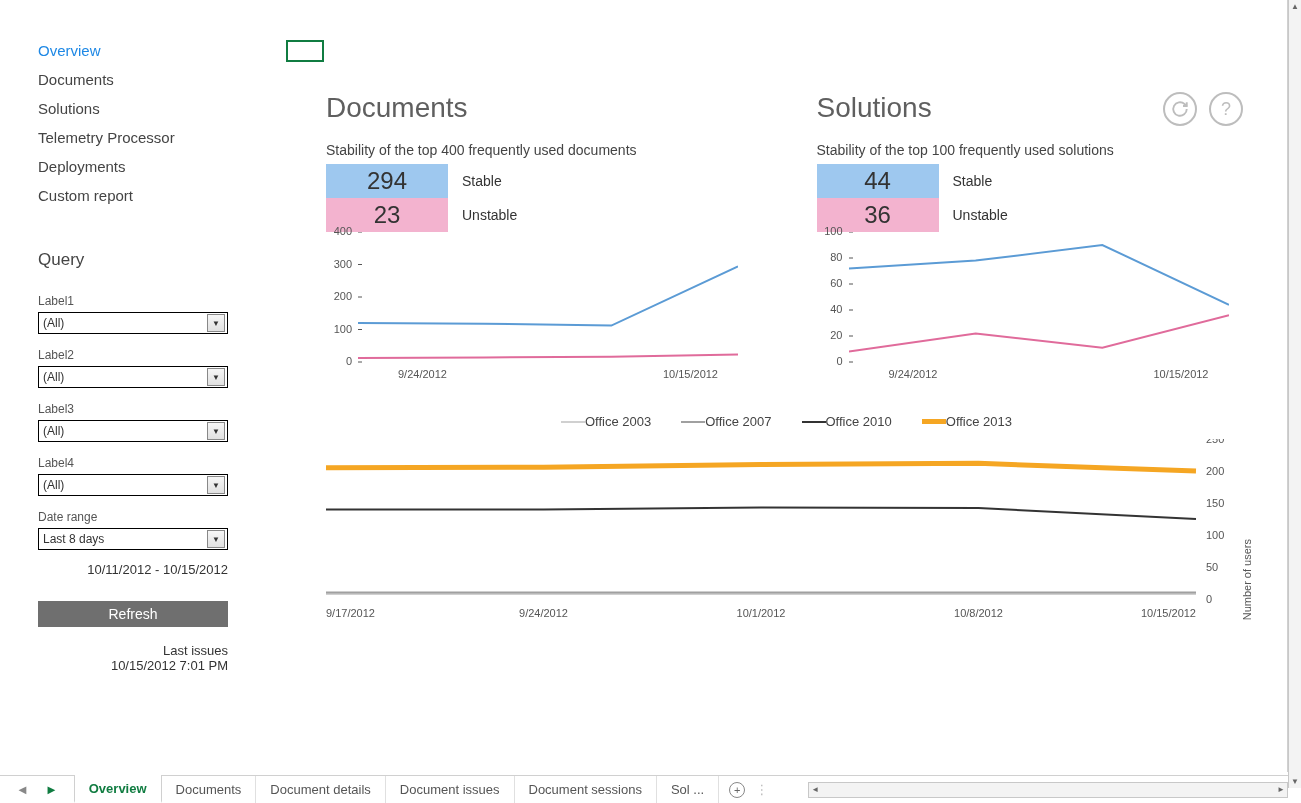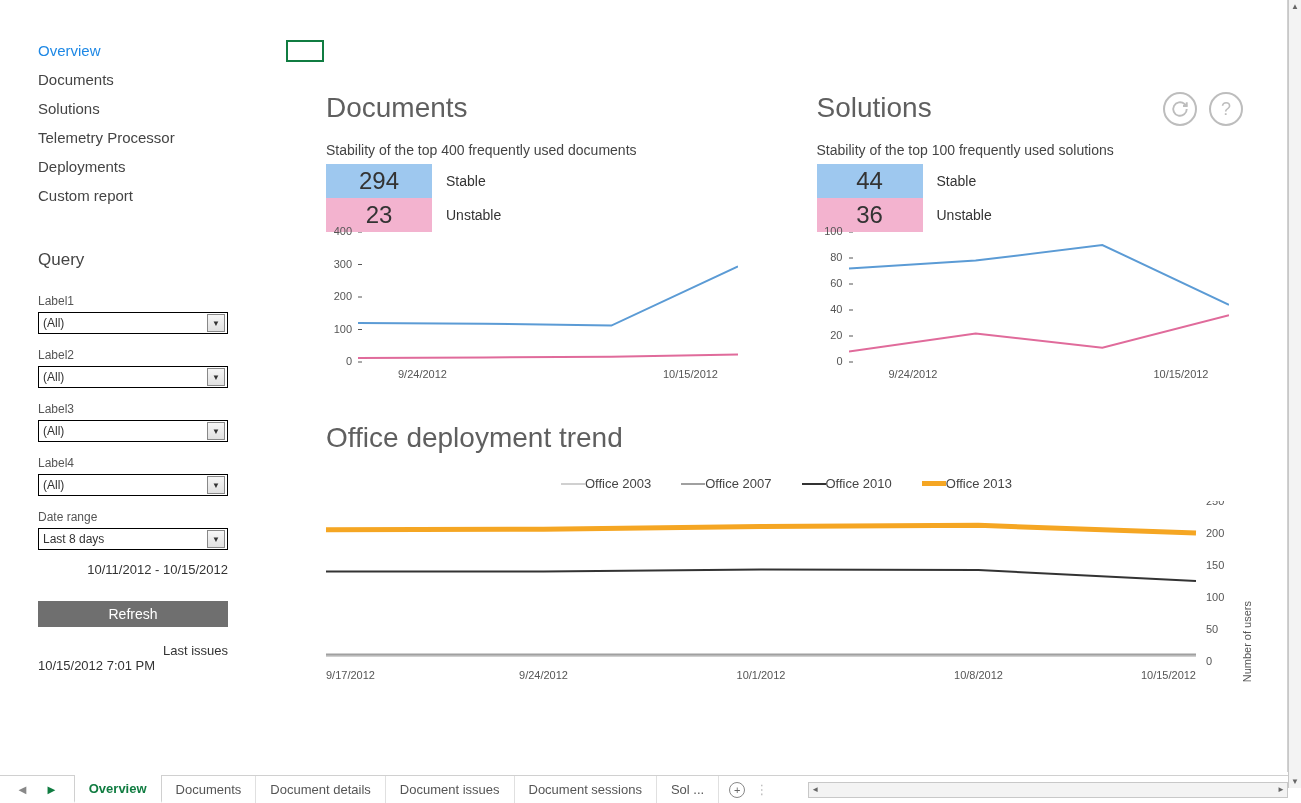--- a/index.html
+++ b/index.html
@@ -88,20 +88,21 @@
 }
 .last-updated-label {
   width: 190px;
   text-align: right;
   font-size: 13px;
   color: #333;
   margin-top: 16px;
 }
 .last-updated-value {
   width: 190px;
+  text-align: right;
   font-size: 13px;
   color: #333;
 }
 .main {
   flex: 1;
   position: relative;
   padding: 40px 40px 10px 40px;
 }
 .cell-cursor {
   position: absolute;
@@ -141,21 +142,21 @@
   font-size: 28px;
   color: #5f5f5f;
 }
 .subtitle {
   font-size: 14px;
   color: #444;
   margin-top: 18px;
 }
 .stat-row { display: flex; align-items: center; margin-top: 6px; }
 .stat-box {
-  width: 106px;
+  width: 122px;
   height: 34px;
   display: flex;
   align-items: center;
   justify-content: center;
   font-size: 24px;
   font-weight: 300;
   color: #333;
 }
 .stat-box.stable { background: #9ec8ef; }
 .stat-box.unstable { background: #f3b3cf; }
@@ -424,21 +425,20 @@
               <path d="M0,119.6 L126.66666666666666,101.4 L253.33333333333331,115.7 L380,83.2 " fill="none" stroke="#e06b9b" stroke-width="2"></path>
             </svg>
             <div style="position:absolute;left:32px;top:136px;width:380px;height:20px">
               <div style="position:absolute;left:40px;font-size:11px;color:#555">9/24/2012</div>
               <div style="position:absolute;right:20px;font-size:11px;color:#555">10/15/2012</div>
             </div>
           </div>
       </div>
     </div>
 
-    <h2 class="trend">Office deployment trend</h2>
     <div class="legend">
       <div class="item">
           <span class="swatch" style="background:#d0d0d0"></span>
           <span>Office 2003</span>
         </div>
       <div class="item">
           <span class="swatch" style="background:#a0a0a0"></span>
           <span>Office 2007</span>
         </div>
       <div class="item">

